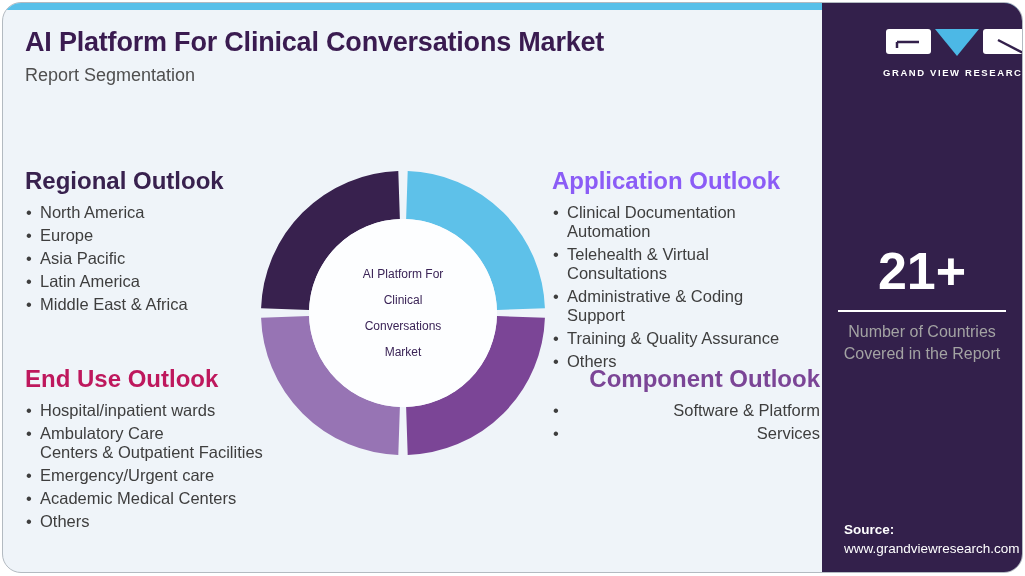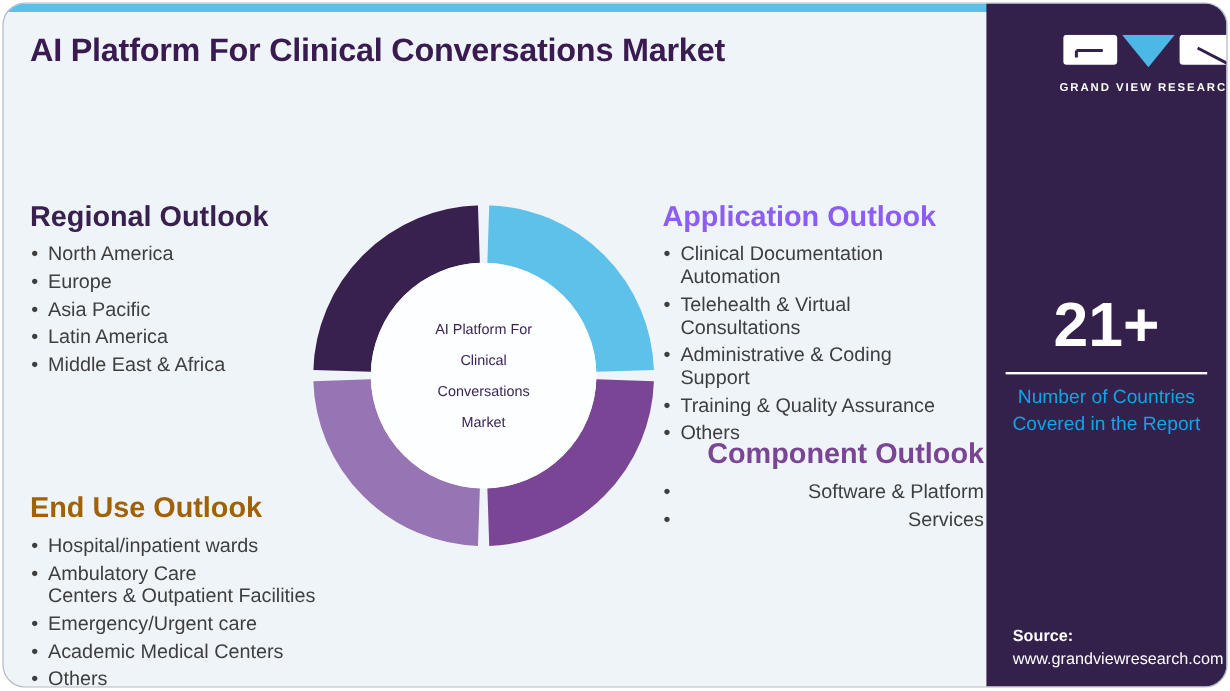--- a/index.html
+++ b/index.html
@@ -44,33 +44,34 @@
     background:#33204b; border-radius:0 8px 8px 0;
   }
   .logo { position:absolute; left:16px; top:26px; width:100%; text-align:center;padding-left:38px; }
   .logo-text {
     display:block; margin-top:6px; color:#ffffff; font-size:9.5px;
     font-weight:bold; letter-spacing:1.6px;
   }
   .stat { position:absolute; left:0; top:238px; width:100%; text-align:center; }
   .stat-value { font-size:52px; font-weight:bold; color:#ffffff; }
   .stat-divider { width:168px; height:2px; background:#ffffff; margin:9px auto 9px auto; }
-  .stat-caption { width:182px; margin:0 auto; font-size:16px; line-height:22px; color:#0ea5e9;text-align:center; }
+  .stat-caption { width:182px; margin:0 auto; font-size:16px; line-height:22px; color:#a3a3a3;text-align:center; }
   .source { position:absolute; left:22px; bottom:16px; color:#ffffff; }
   .source-label { font-size:13.5px; font-weight:bold; }
   .source-url { font-size:13.5px; margin-top:4px; }
 </style>
 </head>
 <body>
 
 <div class="card">
   <div class="topbar"></div>
 
   <div class="header">
     <div class="title">AI Platform For Clinical Conversations Market</div>
+    <div class="subtitle">Report Segmentation</div>
   </div>
 
   <div class="section sec-regional">
     <div class="sec-heading" style="color: rgb(56, 33, 78);">Regional Outlook</div>
     <ul class="blist">
         <li>North America</li>
         <li>Europe</li>
         <li>Asia Pacific</li>
         <li>Latin America</li>
         <li>Middle East &amp; Africa</li>
@@ -85,21 +86,21 @@
         <li>Telehealth &amp; Virtual
 Consultations</li>
         <li>Administrative &amp; Coding
 Support</li>
         <li>Training &amp; Quality Assurance</li>
         <li>Others</li>
       </ul>
   </div>
 
   <div class="section sec-enduse">
-    <div class="sec-heading" style="color: #a16207; margin-top: 45px;">End Use Outlook</div>
+    <div class="sec-heading" style="color: #be185d;">End Use Outlook</div>
     <ul class="blist">
         <li>Hospital/inpatient wards</li>
         <li>Ambulatory Care
 Centers &amp; Outpatient Facilities</li>
         <li>Emergency/Urgent care</li>
         <li>Academic Medical Centers</li>
         <li>Others</li>
       </ul>
   </div>
 

